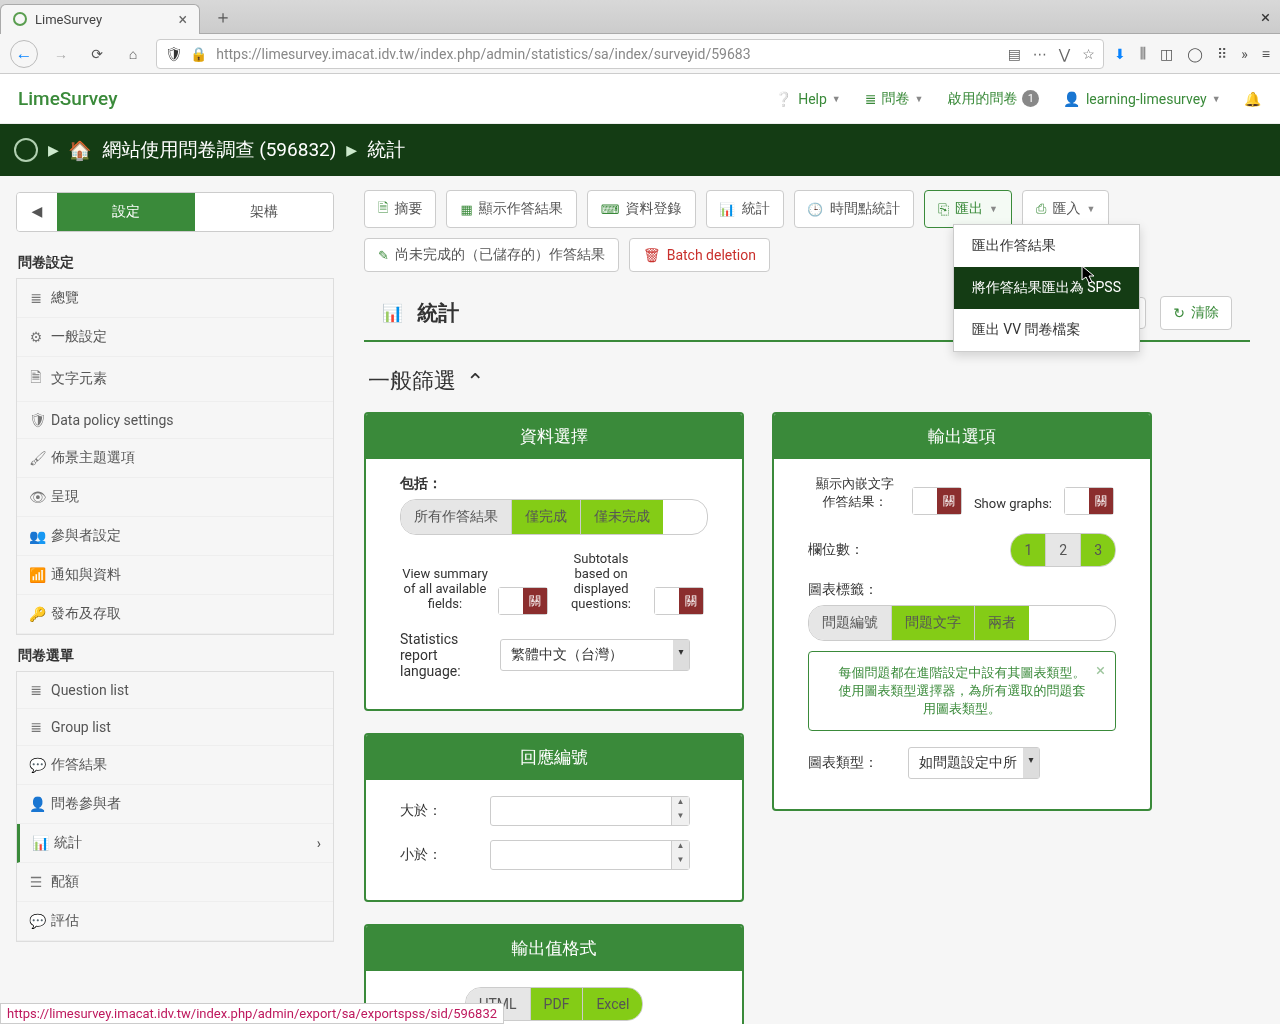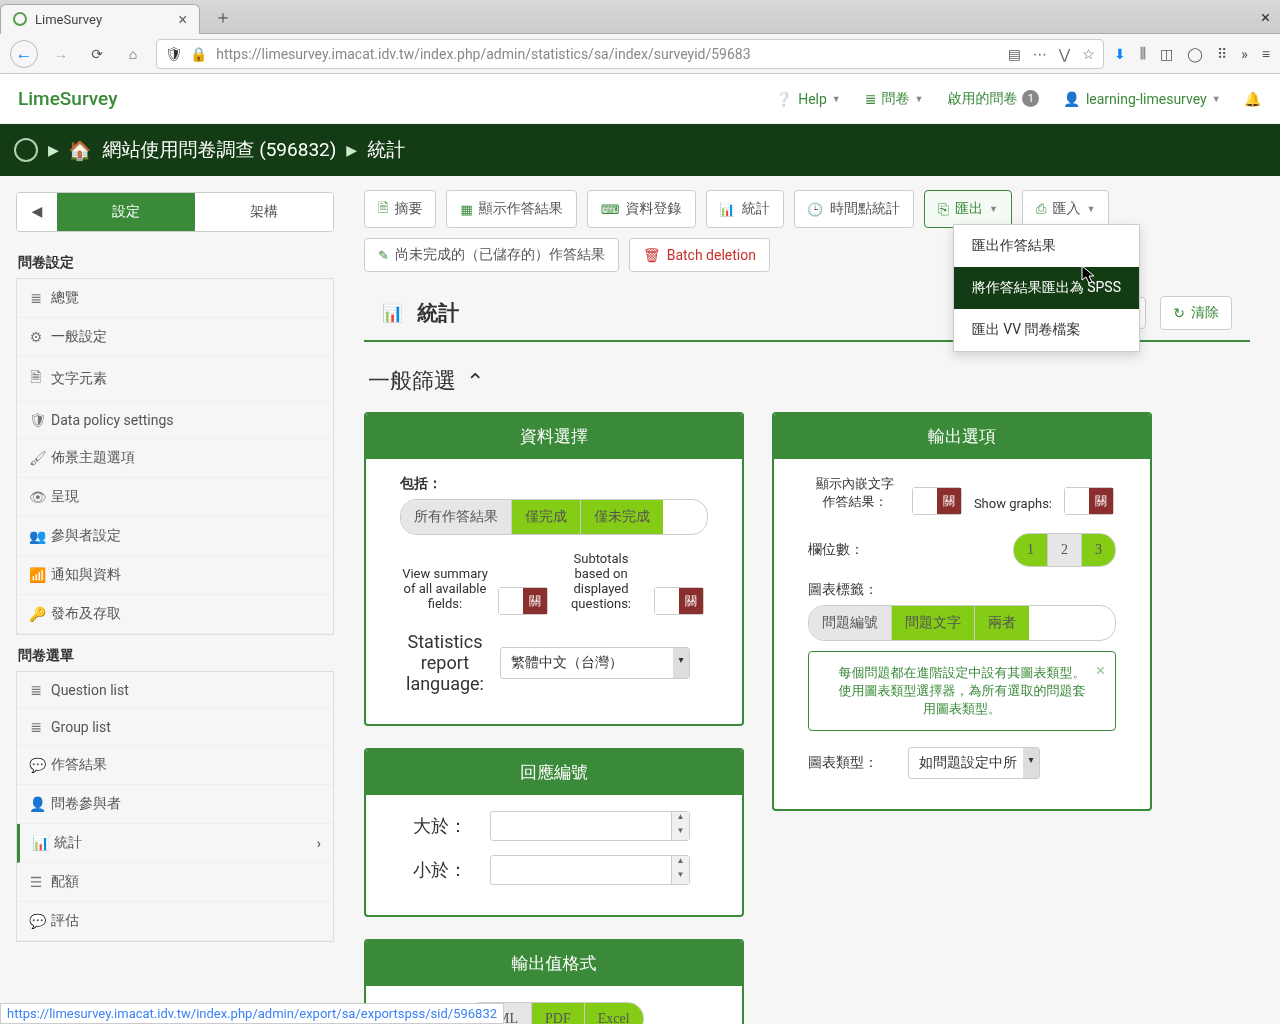--- a/index.html
+++ b/index.html
@@ -71,43 +71,43 @@
 .clear-btn { border: 1px solid #ccc; border-radius: 4px; padding: 7px 12px; color: #3a8a3a; background: #fff; display: flex; gap: 6px; align-items: center; }
 
 .section-title { font-size: 22px; padding: 6px 4px 16px; display: flex; gap: 10px; align-items: center; }
 
 .cards { display: flex; gap: 28px; align-items: flex-start; }
 .card-col { display: flex; flex-direction: column; gap: 22px; }
 .card { border: 2px solid #3a8a3a; border-radius: 4px; background: #fff; overflow: hidden; }
 .card-header { background: #3a8a3a; color: #fff; text-align: center; padding: 11px; font-size: 17px; }
 .card-body { padding: 16px 34px; }
 .form-row { display: flex; align-items: center; margin-bottom: 14px; gap: 10px; }
-.form-label { width: 80px; text-align: center; font-size: 18px; color: #333; }
+.form-label { width: 80px; text-align: left; font-size: 14px; color: #333; }
 .form-label.wide { width: 90px; }
-.btn-group { display: flex; border: 1px solid #ccc; border-radius: 16px; overflow: hidden; font-family: Liberation Serif, serif; }
+.btn-group { display: flex; border: 1px solid #ccc; border-radius: 16px; overflow: hidden; }
 .bg-btn { padding: 8px 13px; background: #84cc16; border-right: 1px solid #ccc; color: #555; }
 .bg-btn:last-child { border-right: none; }
 .bg-btn.sel { background: #e6e6e6; }
 .toggle-pair { display: flex; gap: 8px; align-items: flex-end; }
 .toggle-item { text-align: center; }
 .toggle-item .tl { font-size: 13px; color: #333; margin-bottom: 4px; max-width: 90px; }
 .switch { width: 50px; height: 28px; border: 1px solid #ccc; border-radius: 3px; display: flex; }
 .switch .half { flex: 1; }
 .switch .on { background: #fff; }
 .switch .off { background: #8b2e2e; color: #fff; display: flex; align-items: center; justify-content: center; font-size: 12px; }
 .select { border: 1px solid #ccc; border-radius: 3px; padding: 6px 10px; min-width: 190px; background: #fff; display: flex; justify-content: space-between; }
 .select .arr { background: #ddd; width: 16px; text-align: center; margin: -6px -10px -6px 6px; padding: 6px 0; font-size: 10px; }
 .spinner { border: 1px solid #ccc; border-radius: 3px; width: 200px; height: 30px; display: flex; }
 .spinner-input { flex: 1; }
 .spinner-btns { width: 18px; background: #f0f0f0; display: flex; flex-direction: column; border-left: 1px solid #ccc; }
 .spinner-btns div { flex: 1; text-align: center; font-size: 8px; color: #666; }
 .alert { border: 1px solid #3a8a3a; color: #3a8a3a; border-radius: 4px; padding: 12px 28px; text-align: center; position: relative; margin: 8px 0 16px; font-size: 13px; }
 .alert .close { position: absolute; right: 10px; top: 8px; font-size: 17px; opacity: 0.5; }
 
-.status-bar { position: fixed; bottom: 0; left: 0; background: #fff; border: 1px solid #ccc; padding: 2px 6px; font-size: 13px; color: #3b82f6; }
+.status-bar { position: fixed; bottom: 0; left: 0; background: #fff; border: 1px solid #ccc; padding: 2px 6px; font-size: 13px; color: #be185d; }
 </style>
 </head>
 <body>
 
 <div class="browser-chrome">
   <div class="tab-bar">
     <div class="tab">
       <span class="tab-favicon"></span>
       <span class="tab-title">LimeSurvey</span>
       <span class="tab-close">×</span>

